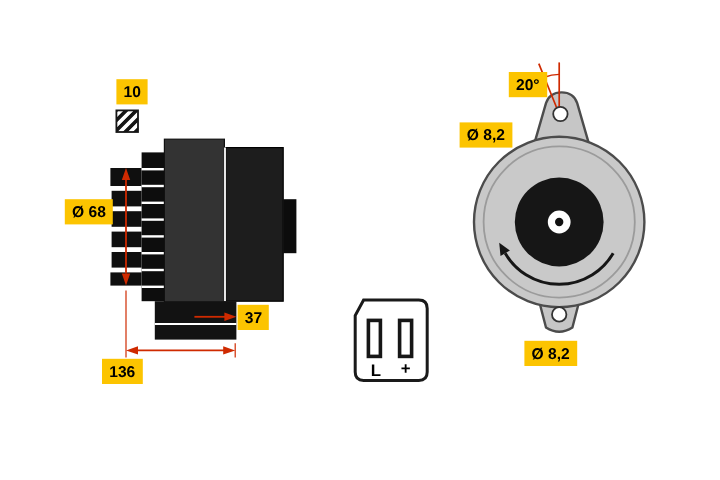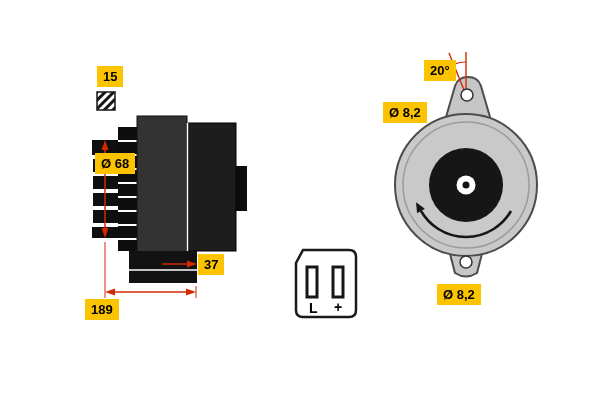--- a/index.html
+++ b/index.html
@@ -123,28 +123,28 @@
         <line class="dim-line" stroke-width="1.4" x1="466" y1="95" x2="449" y2="53"></line>
         <path class="dim-line" stroke-width="1.2" d="M 466 62 A 33 33 0 0 0 453.6 64.4"></path>
       </g>
 
       <circle cx="467" cy="95" r="6" fill="#ffffff" stroke="#333333" stroke-width="1.5"></circle>
       <circle cx="466" cy="262" r="6" fill="#ffffff" stroke="#333333" stroke-width="1.5"></circle>
     </g>
   </svg>
 
   
-  <div class="tag" style="left:97px; top:66px;">15</div>
+  <div class="tag" style="left:97px; top:66px;">10</div>
 
 
-  <div class="tag" style="left:54px; top:153px;margin-left:41px;">Ø 68</div>
+  <div class="tag" style="left:54px; top:166px;">Ø 68</div>
 
   <div class="tag" style="left:198px; top:254px;">37</div>
 
-  <div class="tag" style="left:85px; top:299px;">189</div>
+  <div class="tag" style="left:85px; top:299px;">136</div>
 
   <div class="tag" style="left:424px; top:60px;">20°</div>
 
   <div class="tag" style="left:383px; top:102px;">Ø 8,2</div>
 
   <div class="tag" style="left:437px; top:284px;">Ø 8,2</div>
 
   
   <div class="pin-label" style="left:309px; top:301px;">L</div>
   <div class="pin-label" style="left:334px; top:300px;">+</div>

